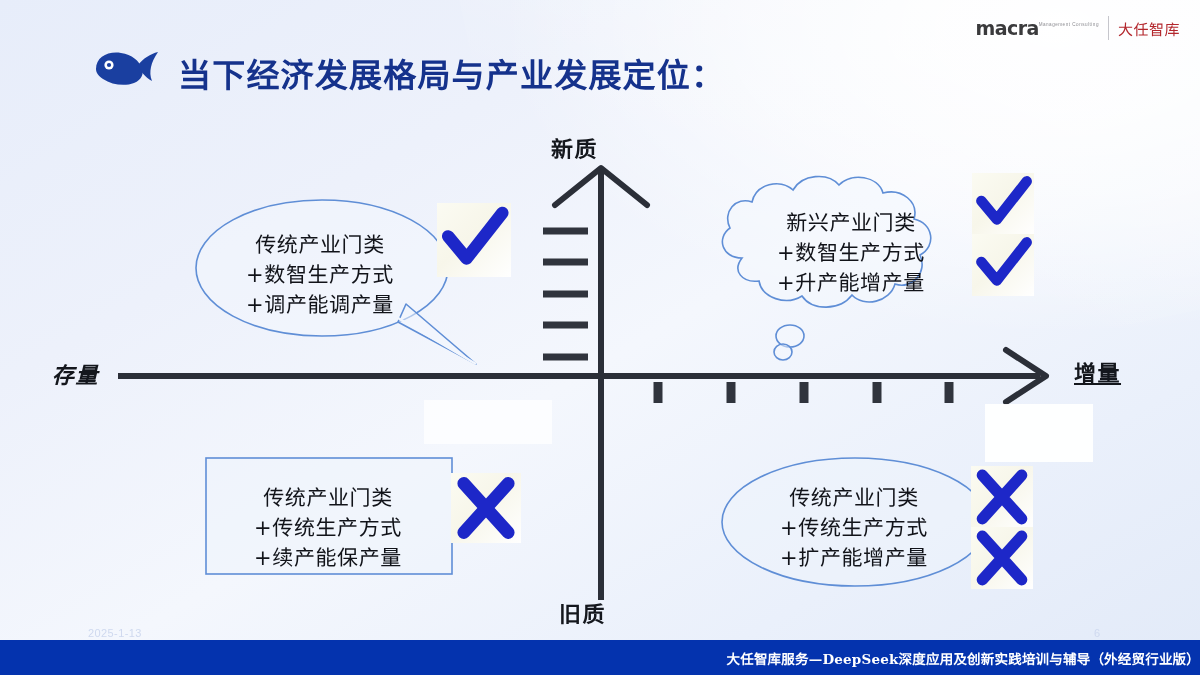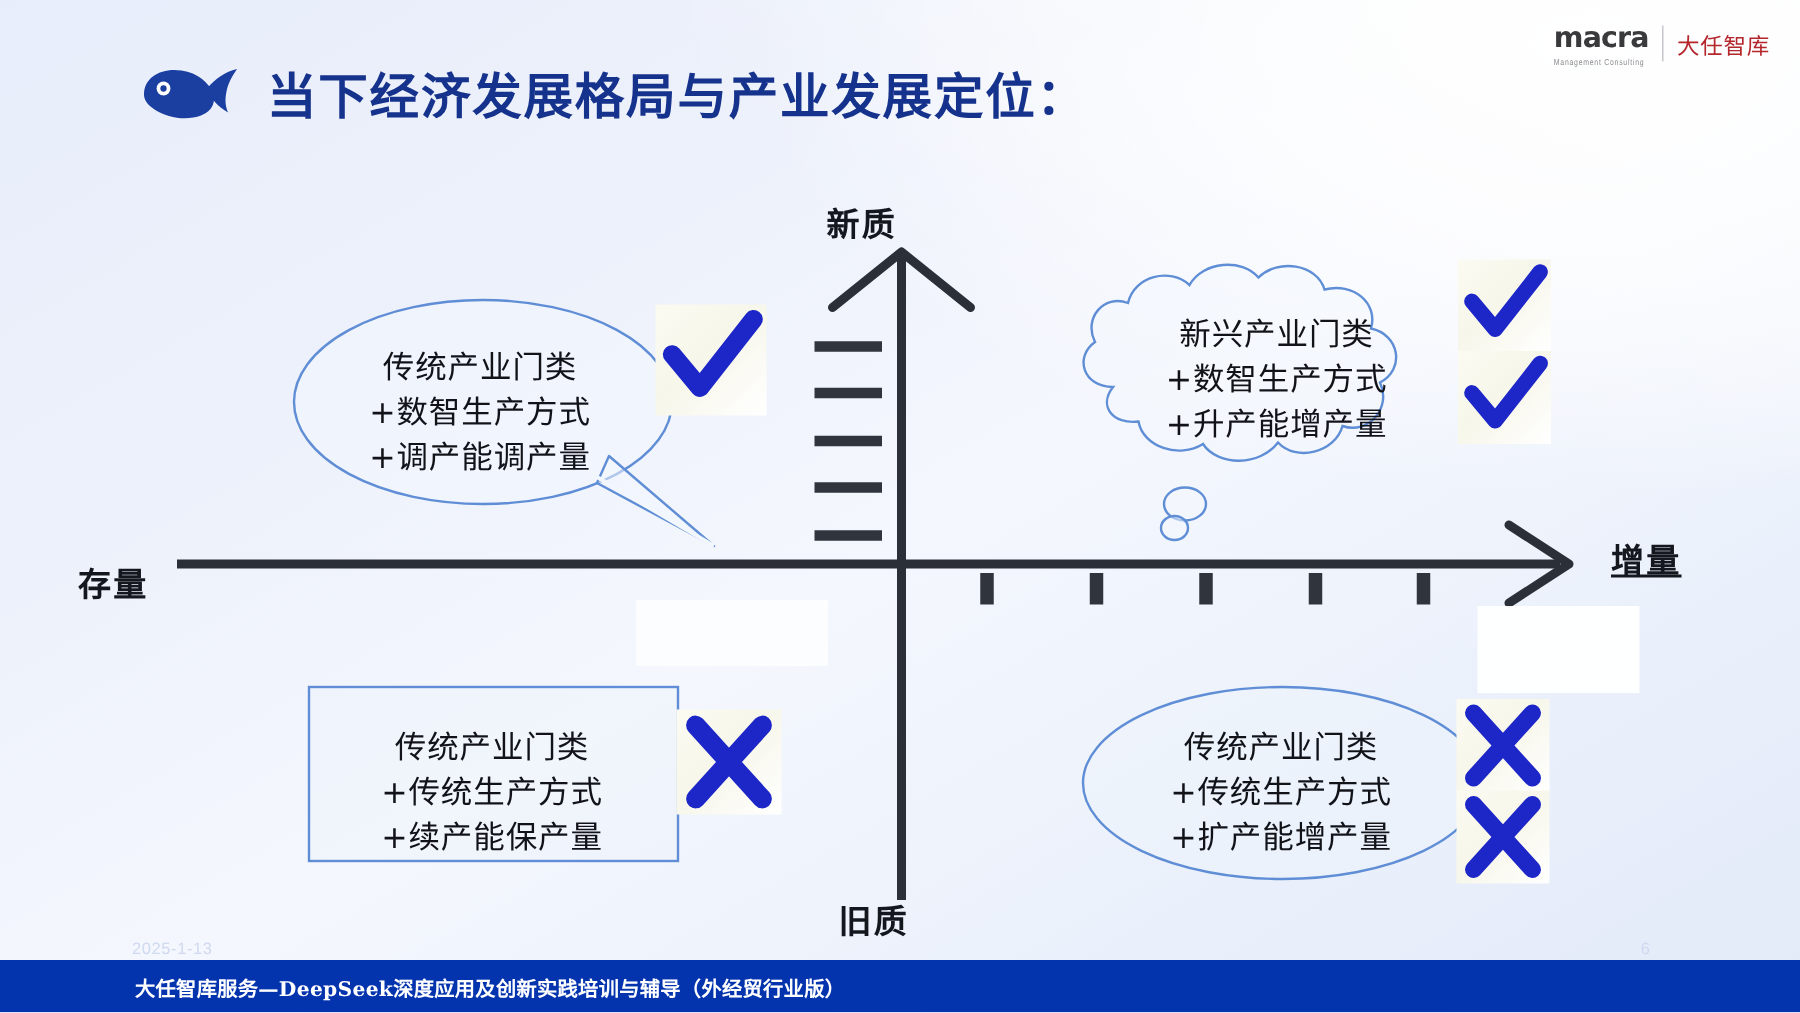--- a/index.html
+++ b/index.html
@@ -27,21 +27,21 @@
     transform: rotate(-12deg);
     pointer-events: none;
   }
 
   
   .logo-block {
     position: absolute; top: 16px; right: 20px;
     display: flex; align-items: center; gap: 9px;
     z-index: 6;
   }
-  .logo-mark { display: flex; flex-direction: column; align-items: flex-start; }
+  .logo-mark { display: flex; align-items: flex-start; }
   .logo-word {
     font-family: "DejaVu Sans", sans-serif;
     font-size: 19px; font-weight: 700; letter-spacing: -0.6px;
     color: #3a3a3c; line-height: 1;
   }
   .logo-sub {
     font-size: 4.6px; letter-spacing: 0.5px; color: #8b8b90;
     margin-top: 2.5px; transform: scaleY(1.25); transform-origin: left top;
   }
   .logo-div { width: 1px; height: 24px; background: #c6c6cc; }
@@ -51,35 +51,36 @@
 
   .title-row {
     position: absolute; left: 92px; top: 38px;
     display: flex; align-items: center; gap: 16px; z-index: 5;
   }
   .whale-icon { width: 70px; height: 46px; display: block; }
   .slide-title {
     font-size: 33px; font-weight: 700; color: #15328c;
     letter-spacing: 1.2px; white-space: nowrap;
     font-family: "DejaVu Sans", "Liberation Sans", sans-serif;
+    margin-top: 11px;
   }
 
   
   #chart { position: absolute; inset: 0; z-index: 2; }
 
   
   .ax-label {
     position: absolute; z-index: 4;
     font-size: 22px; font-weight: 700; color: #14171d;
     letter-spacing: 1.5px; white-space: nowrap;
     font-family: "DejaVu Sans", "Liberation Sans", sans-serif;
   }
   #lbl-top    { left: 551px; top: 131px; }
   #lbl-bottom { left: 559px; top: 596px; }
-  #lbl-left   { left: 52px;  top: 371px; }
+  #lbl-left   { left: 52px;  top: 357px; font-style: italic; }
   #lbl-right  { left: 1074px;top: 355px; text-decoration: underline; }
 
   
   .q-text {
     position: absolute; z-index: 5;
     text-align: center; color: #111319;
     font-size: 21px; line-height: 1.42; letter-spacing: 0.6px;
     white-space: nowrap;
     font-family: "DejaVu Sans", "Liberation Sans", sans-serif;
     margin-top: 12px;
@@ -106,21 +107,21 @@
   
   .artifact { position: absolute; background: #ffffff; z-index: 3; }
   #art-1 { left: 424px; top: 400px; width: 128px; height: 44px; opacity: .72; }
   #art-2 { left: 985px; top: 404px; width: 108px; height: 58px; opacity: .95; }
 
   
   .footer-bar {
     position: absolute; left: 0; bottom: 0;
     width: 1200px; height: 35px;
     background: #0433ae; z-index: 7;
-    display: flex; align-items: center; justify-content: flex-start;
+    display: flex; align-items: center; justify-content: flex-end;
   }
   .footer-text {
     color: #ffffff; font-size: 13.5px; font-weight: 700;
     letter-spacing: 0.2px; white-space: nowrap;
     font-family: "DejaVu Serif", "Liberation Serif", serif;
     margin-left: 90px;
   }
   .slide-date {
     position: absolute; left: 88px; bottom: 36px;
     font-size: 11px; color: #cfd9ef; letter-spacing: .4px; z-index: 6;

